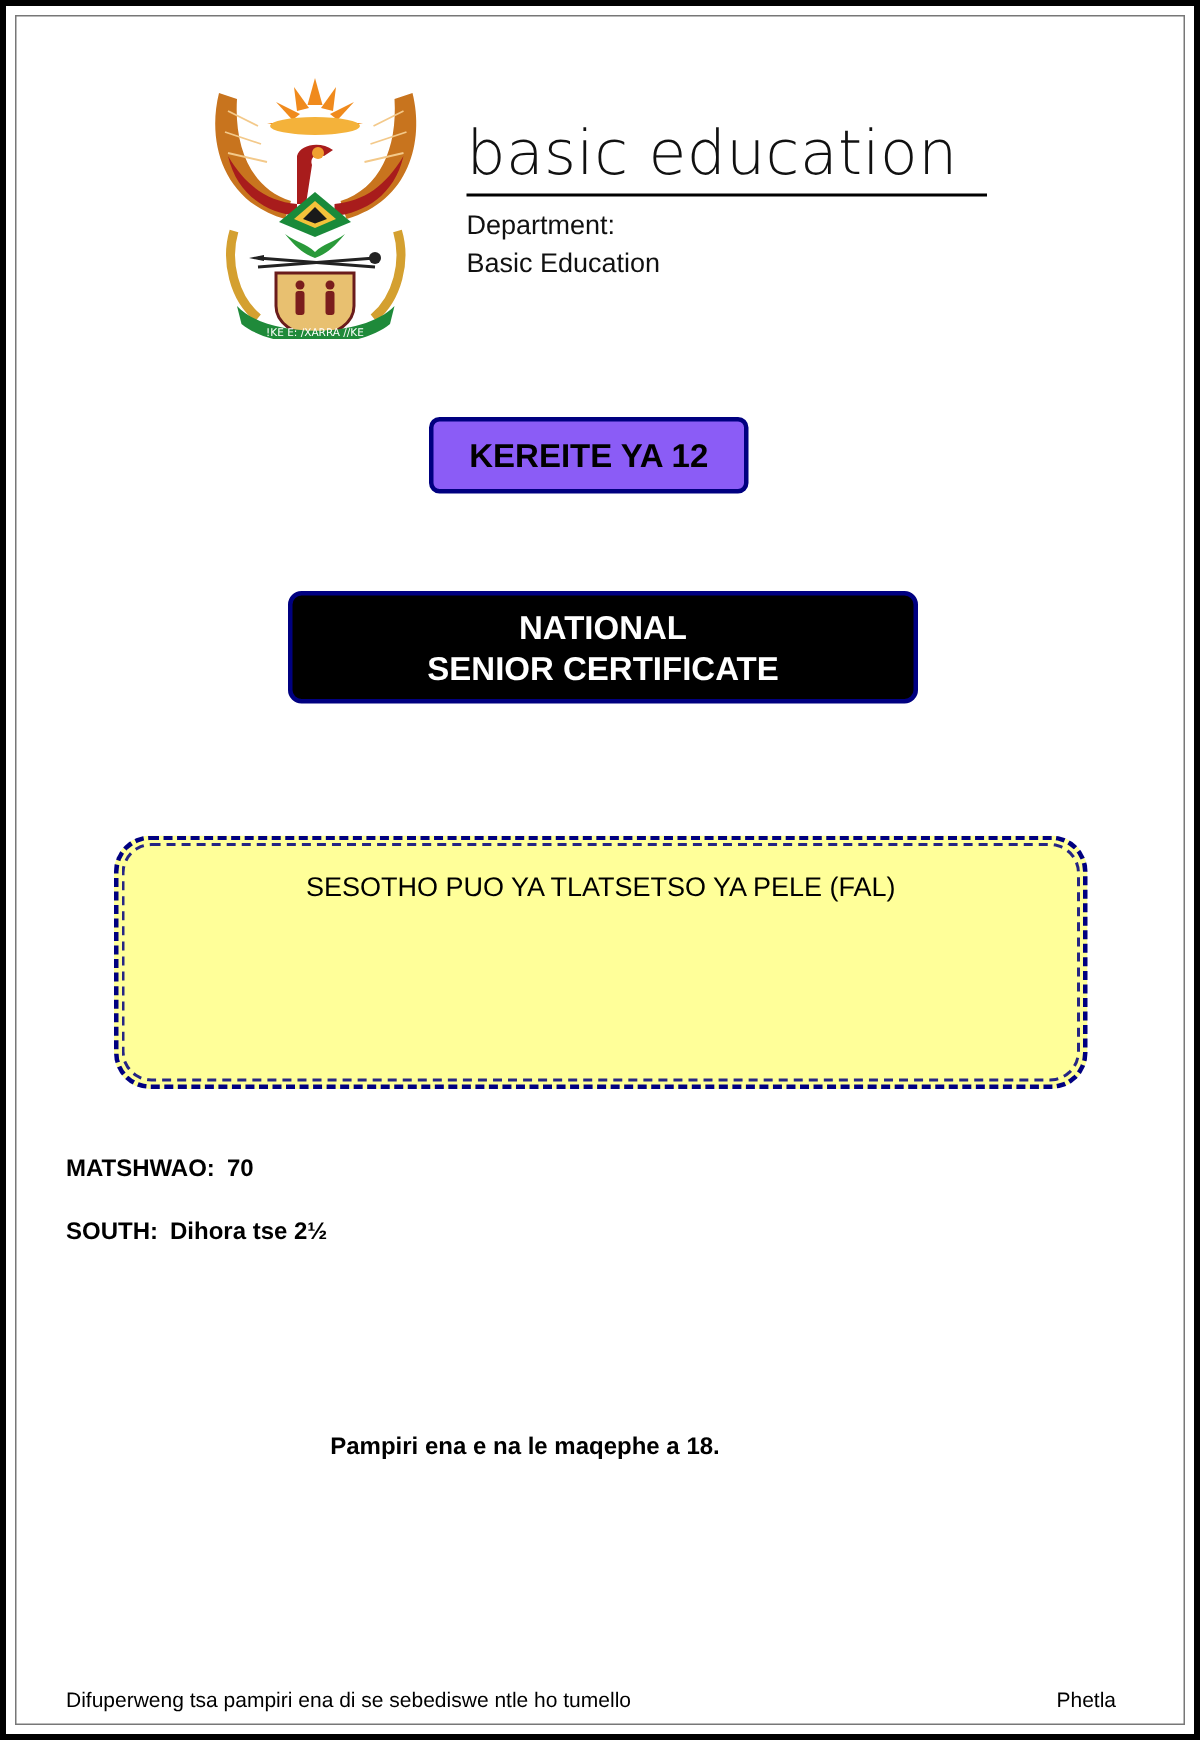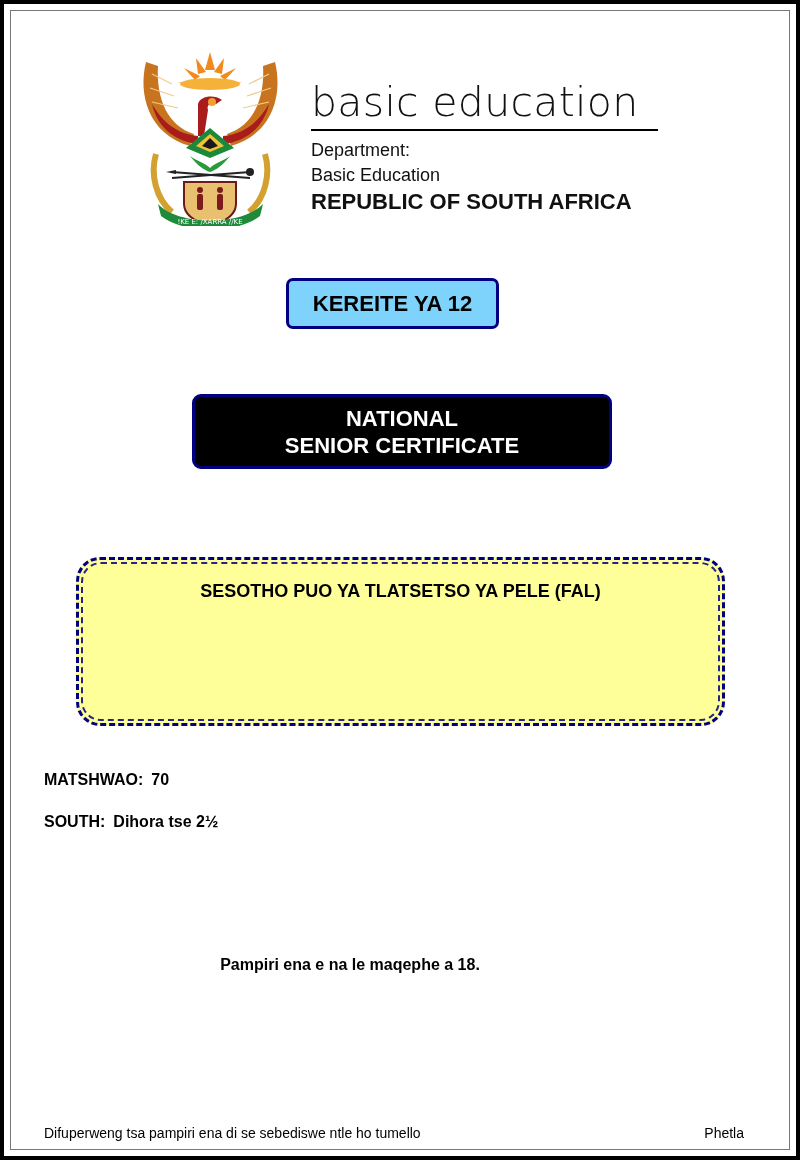--- a/index.html
+++ b/index.html
@@ -27,21 +27,21 @@
     .brand-rule { height: 2px; background: #000; width: 347px; margin-top: 3px; }
     .brand-dept, .brand-basic {
       font-size: 18px; line-height: 25px; color: #111;
     }
     .brand-dept { margin-top: 7px; }
     .brand-republic { font-size: 22px; font-weight: bold; line-height: 27px; color: #111; }
 
     
     .grade-box {
       position: absolute; left: 286px; top: 278px; width: 213px; height: 51px;
-      background: #7dd3fc; border: 3px solid #000080; border-radius: 7px;
+      background: #8b5cf6; border: 3px solid #000080; border-radius: 7px;
       display: flex; align-items: center; justify-content: center;
     }
     .grade-box span { font-size: 22px; font-weight: bold; }
 
     
     .nsc-box {
       position: absolute; left: 192px; top: 394px; width: 420px; height: 75px;
       background: #000; border: 3px solid #000080; border-radius: 9px;
       display: flex; flex-direction: column; align-items: center; justify-content: center;
       color: #fff;
@@ -53,21 +53,21 @@
       position: absolute; left: 76px; top: 557px; width: 649px; height: 169px;
       background: #ffff99; border-radius: 24px;
       border: 3px dashed #000080;
     }
     .subject-box::before {
       content: ""; position: absolute; left: 2px; top: 2px; right: 2px; bottom: 2px;
       border: 2px dashed #000080; border-radius: 20px; opacity: 0.85;
     }
     .subject-line {
       position: absolute; left: 0; width: 100%; text-align: center;
-      font-size: 18px; font-weight: bold; line-height: 22px;
+      font-size: 18px; font-weight: normal; line-height: 22px;
     }
     .subject-line.l1 { top: 20px; }
     .subject-line.l2 { top: 65px; }
     .subject-line.l3 { top: 113px; }
 
     
     .info-line { position: absolute; left: 44px; font-size: 16px; font-weight: bold; }
     .info-marks { top: 771px; }
     .info-time { top: 813px; }
     .info-line .sep { display: inline-block; width: 8px; }
@@ -141,21 +141,20 @@
 
   <path d="M20,160 C40,182 104,182 125,160 L122,172 C100,190 45,190 23,172 Z" fill="#1f8a3a"></path>
   <text x="72" y="180" text-anchor="middle" font-size="7" fill="#fff" font-family="DejaVu Sans, sans-serif">!KE E: /XARRA //KE</text>
 </svg>
 
 <div class="brand-block">
   <div class="brand-title">basic education</div>
   <div class="brand-rule"></div>
   <div class="brand-dept">Department:</div>
   <div class="brand-basic">Basic Education</div>
-  <div class="brand-republic">REPUBLIC OF SOUTH AFRICA</div>
 </div>
 
 <div class="grade-box">
   <span>KEREITE YA 12</span>
 </div>
 
 <div class="nsc-box">
   <span>NATIONAL</span>
   <span>SENIOR CERTIFICATE</span>
 </div>

